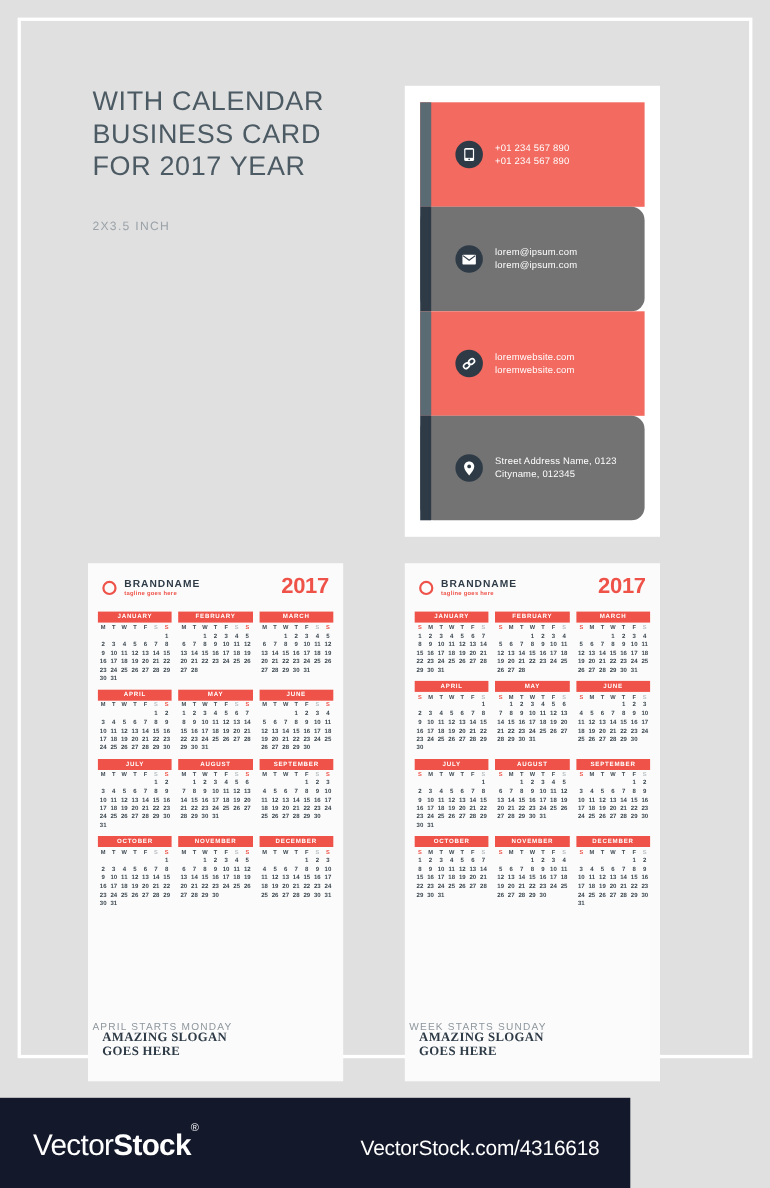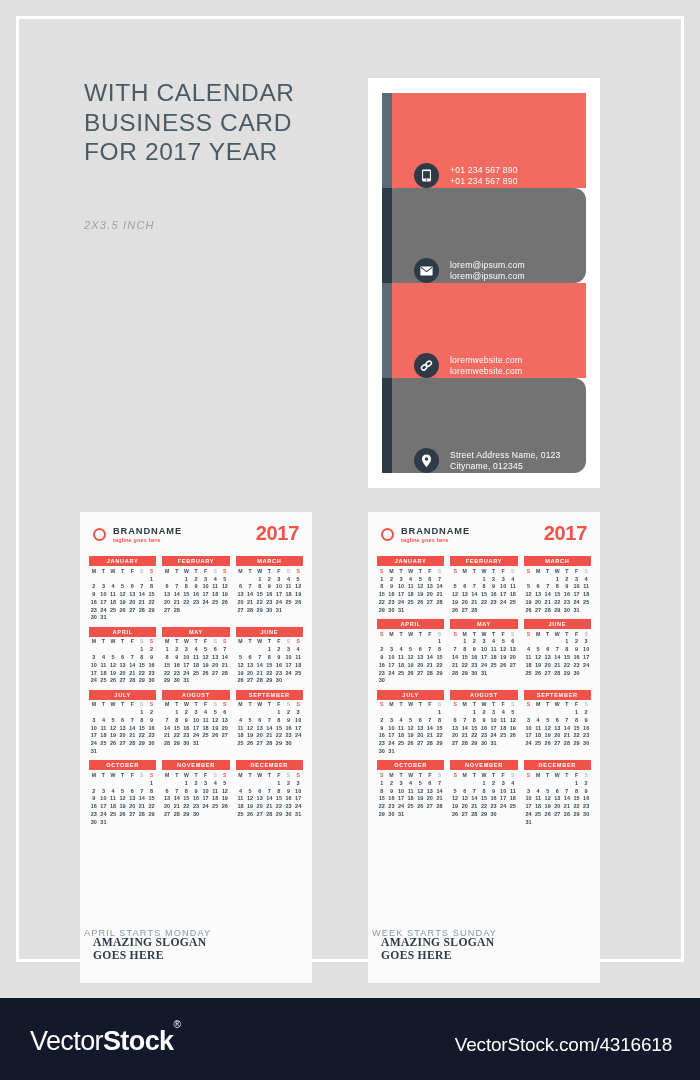--- a/index.html
+++ b/index.html
@@ -18,35 +18,35 @@
   }
 
   
   .headline{
     position:absolute;left:84px;top:78px;width:270px;
     color:#4c5a63;font-size:24.5px;line-height:29.5px;
     letter-spacing:0.6px;font-weight:400;
   }
   .headline div{white-space:nowrap;}
   .subhead{
-    position:absolute;left:84px;top:219px;
-    color:#9aa2a8;font-size:11px;letter-spacing:1.2px;font-weight:400;font-style:italic;
+    position:absolute;left:84px;top:200px;
+    color:#9aa2a8;font-size:11px;letter-spacing:1.2px;font-weight:400;
   }
 
   
   .bcard{
     position:absolute;left:368px;top:78px;width:232px;height:410px;
     background:#ffffff;
   }
   .bcard-inner{
     position:absolute;left:14px;top:15px;right:14px;bottom:15px;
     display:flex;flex-direction:column;
   }
   .bc-row{
-    position:relative;flex:1;display:flex;align-items:flex-end;
+    position:relative;flex:1;display:flex;align-items:center;
   }
   .bc-row .bar{
     position:absolute;left:0;top:0;bottom:0;width:10px;
   }
   .bc-row.odd{background:#f26a60;}
   .bc-row.even{background:#737373;border-radius:12px;}
   .bc-row.odd .bar{background:#5b6b73;}
   .bc-row.even .bar{background:#2e3b47;}
   .bc-icon{
     position:relative;margin-left:32px;
@@ -118,21 +118,21 @@
   }
   .caption{
     position:absolute;top:928px;
     color:#8e979d;font-size:9.2px;letter-spacing:1.1px;
   }
   .caption.left{left:84px;}
   .caption.right{left:372px;}
 
   
   .footer{
-    position:absolute;left:0;bottom:0;width:700px;height:82px;
+    position:absolute;left:0;bottom:0;width:573px;height:82px;
     background:#14182b;
   }
   .vs-logo{
     position:absolute;left:30px;top:28px;
     color:#ffffff;font-size:27px;letter-spacing:-0.6px;font-weight:300;
   }
   .vs-logo b{font-weight:bold;}
   .vs-logo sup{font-size:10px;top:-12px;position:relative;}
   .vs-url{
     position:absolute;right:28px;top:36px;

